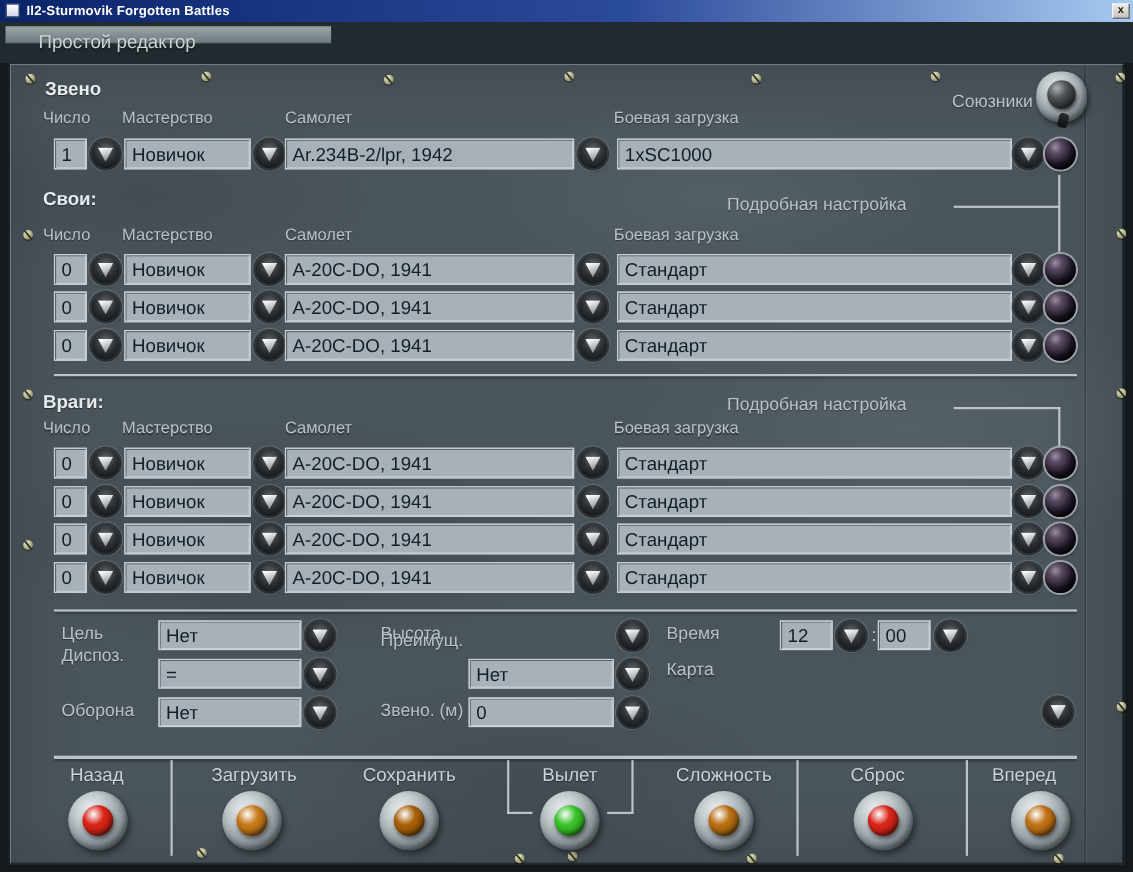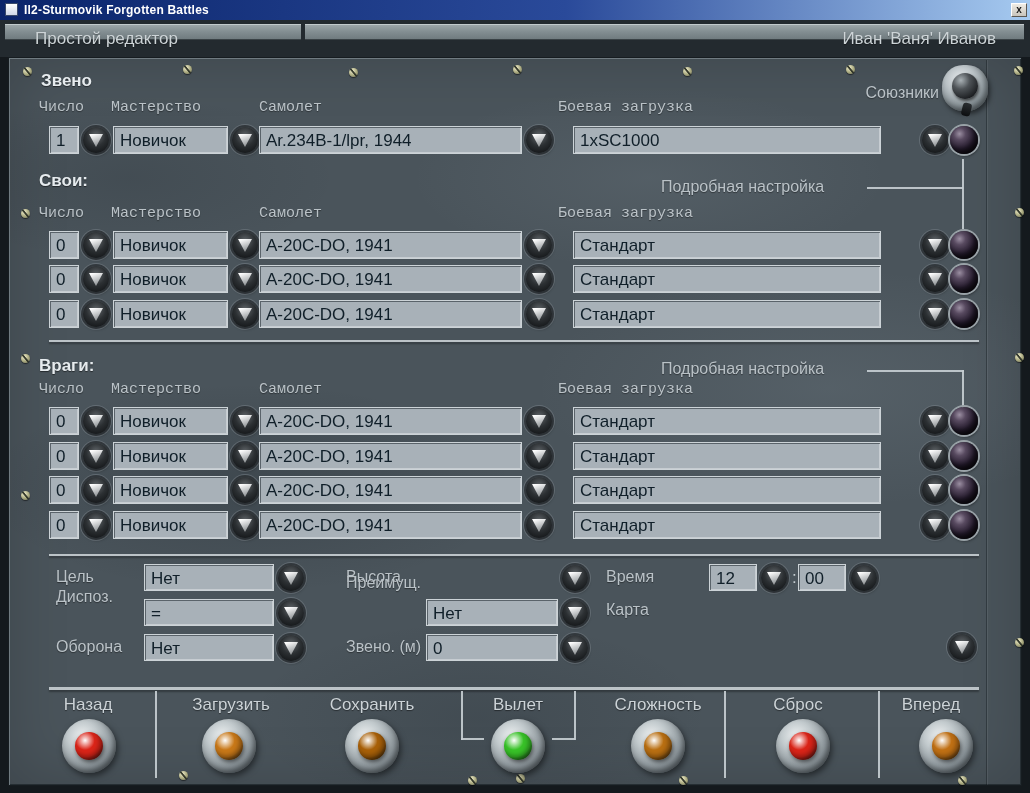--- a/index.html
+++ b/index.html
@@ -56,35 +56,35 @@
       radial-gradient(ellipse 330px 140px at 470px 660px, rgba(15,22,28,.14), transparent 70%),
       radial-gradient(ellipse 300px 120px at 120px 120px, rgba(15,22,28,.12), transparent 70%),
       #4a545b;
     border:1px solid #161c20;
     box-shadow:inset 1px 1px 0 #707b81, inset -1px -1px 0 #262e33, inset 0 0 60px rgba(0,0,0,.18);
     box-sizing:border-box;
   }
   .sec-title{position:absolute;font-size:17px;font-weight:bold;color:#e6ebee;text-shadow:0 1px 1px rgba(0,0,0,.5);}
   .lbl{position:absolute;font-size:15px;color:#bac2c7;text-shadow:0 1px 1px rgba(0,0,0,.4);}
   .lbl-lg{font-size:16px;}
-  .colhead span{position:absolute;font-size:15px;color:#bac2c7;text-shadow:0 1px 1px rgba(0,0,0,.4);font-family:Liberation Mono, monospace;}
+  .colhead span{position:absolute;font-size:15px;color:#bac2c7;text-shadow:0 1px 1px rgba(0,0,0,.4);}
   .colhead{position:absolute;left:0;width:100%;height:18px;}
   .frow{position:absolute;left:0;width:100%;height:28px;}
   .fld{
     position:absolute;height:28px;box-sizing:border-box;
     background:#a8b1b8;
     border:1px solid #ccd3d7;
     box-shadow:inset 1px 1px 0 rgba(25,35,42,.55), inset -1px -1px 0 rgba(255,255,255,.35);
     font-size:17px;color:#101f29;padding:4px 0 0 6px;overflow:hidden;white-space:nowrap;
   }
   .frow .fld{top:0;}
   .c-num{left:40px;width:30px;}
   .c-skill{left:104px;width:115px;}
   .c-plane{left:250px;width:263px;}
-  .c-load{left:564px;width:308px;}
+  .c-load{left:552px;width:359px;}
   .dd{
     position:absolute;width:26px;height:26px;border-radius:50%;
     background:radial-gradient(circle at 50% 35%, #63686c 0%, #2c3033 45%, #0b0d0f 100%);
     box-shadow:0 0 0 2px rgba(18,22,25,.6), 0 0 0 3px rgba(130,140,146,.45), 1px 2px 3px rgba(0,0,0,.5);
   }
   .frow .dd{top:1px;}
   .c-dd1{left:74px;} .c-dd2{left:223px;} .c-dd3{left:517px;} .c-dd4{left:913px;}
   .tri{
     position:absolute;left:6px;top:7px;width:14px;height:13px;
     clip-path:polygon(50% 100%, 0 0, 100% 0);
@@ -143,23 +143,20 @@
 
 <div class="titlebar">
   <div class="win-icon"></div>
   <span class="title-text">Il2-Sturmovik Forgotten Battles</span>
   <div class="close-btn"><span>x</span></div>
 </div>
 
 <div class="headerband">
   <div class="tab tab-left">
       <span>Простой редактор</span>
-    </div>
-  <div class="tab tab-right">
-      <span>Иван 'Ваня' Иванов</span>
     </div>
 </div>
 
 <div class="panel">
 
   <div class="screw" style="left:14px;top:9px"></div>
   <div class="screw" style="left:174px;top:7px"></div>
   <div class="screw" style="left:340px;top:10px"></div>
   <div class="screw" style="left:504px;top:7px"></div>
   <div class="screw" style="left:674px;top:9px"></div>
@@ -194,21 +191,21 @@
 
   <div class="frow" style="top:68px">
     <div class="fld c-num">1</div>
     <div class="dd c-dd1">
         <div class="tri"></div>
       </div>
     <div class="fld c-skill">Новичок</div>
     <div class="dd c-dd2">
         <div class="tri"></div>
       </div>
-    <div class="fld c-plane">Ar.234B-1/lpr, 1944</div>
+    <div class="fld c-plane">Ar.234B-2/lpr, 1942</div>
     <div class="dd c-dd3">
         <div class="tri"></div>
       </div>
     <div class="fld c-load">1xSC1000</div>
     <div class="dd c-dd4">
         <div class="tri"></div>
       </div>
     <div class="light c-light"></div>
   </div>
 

